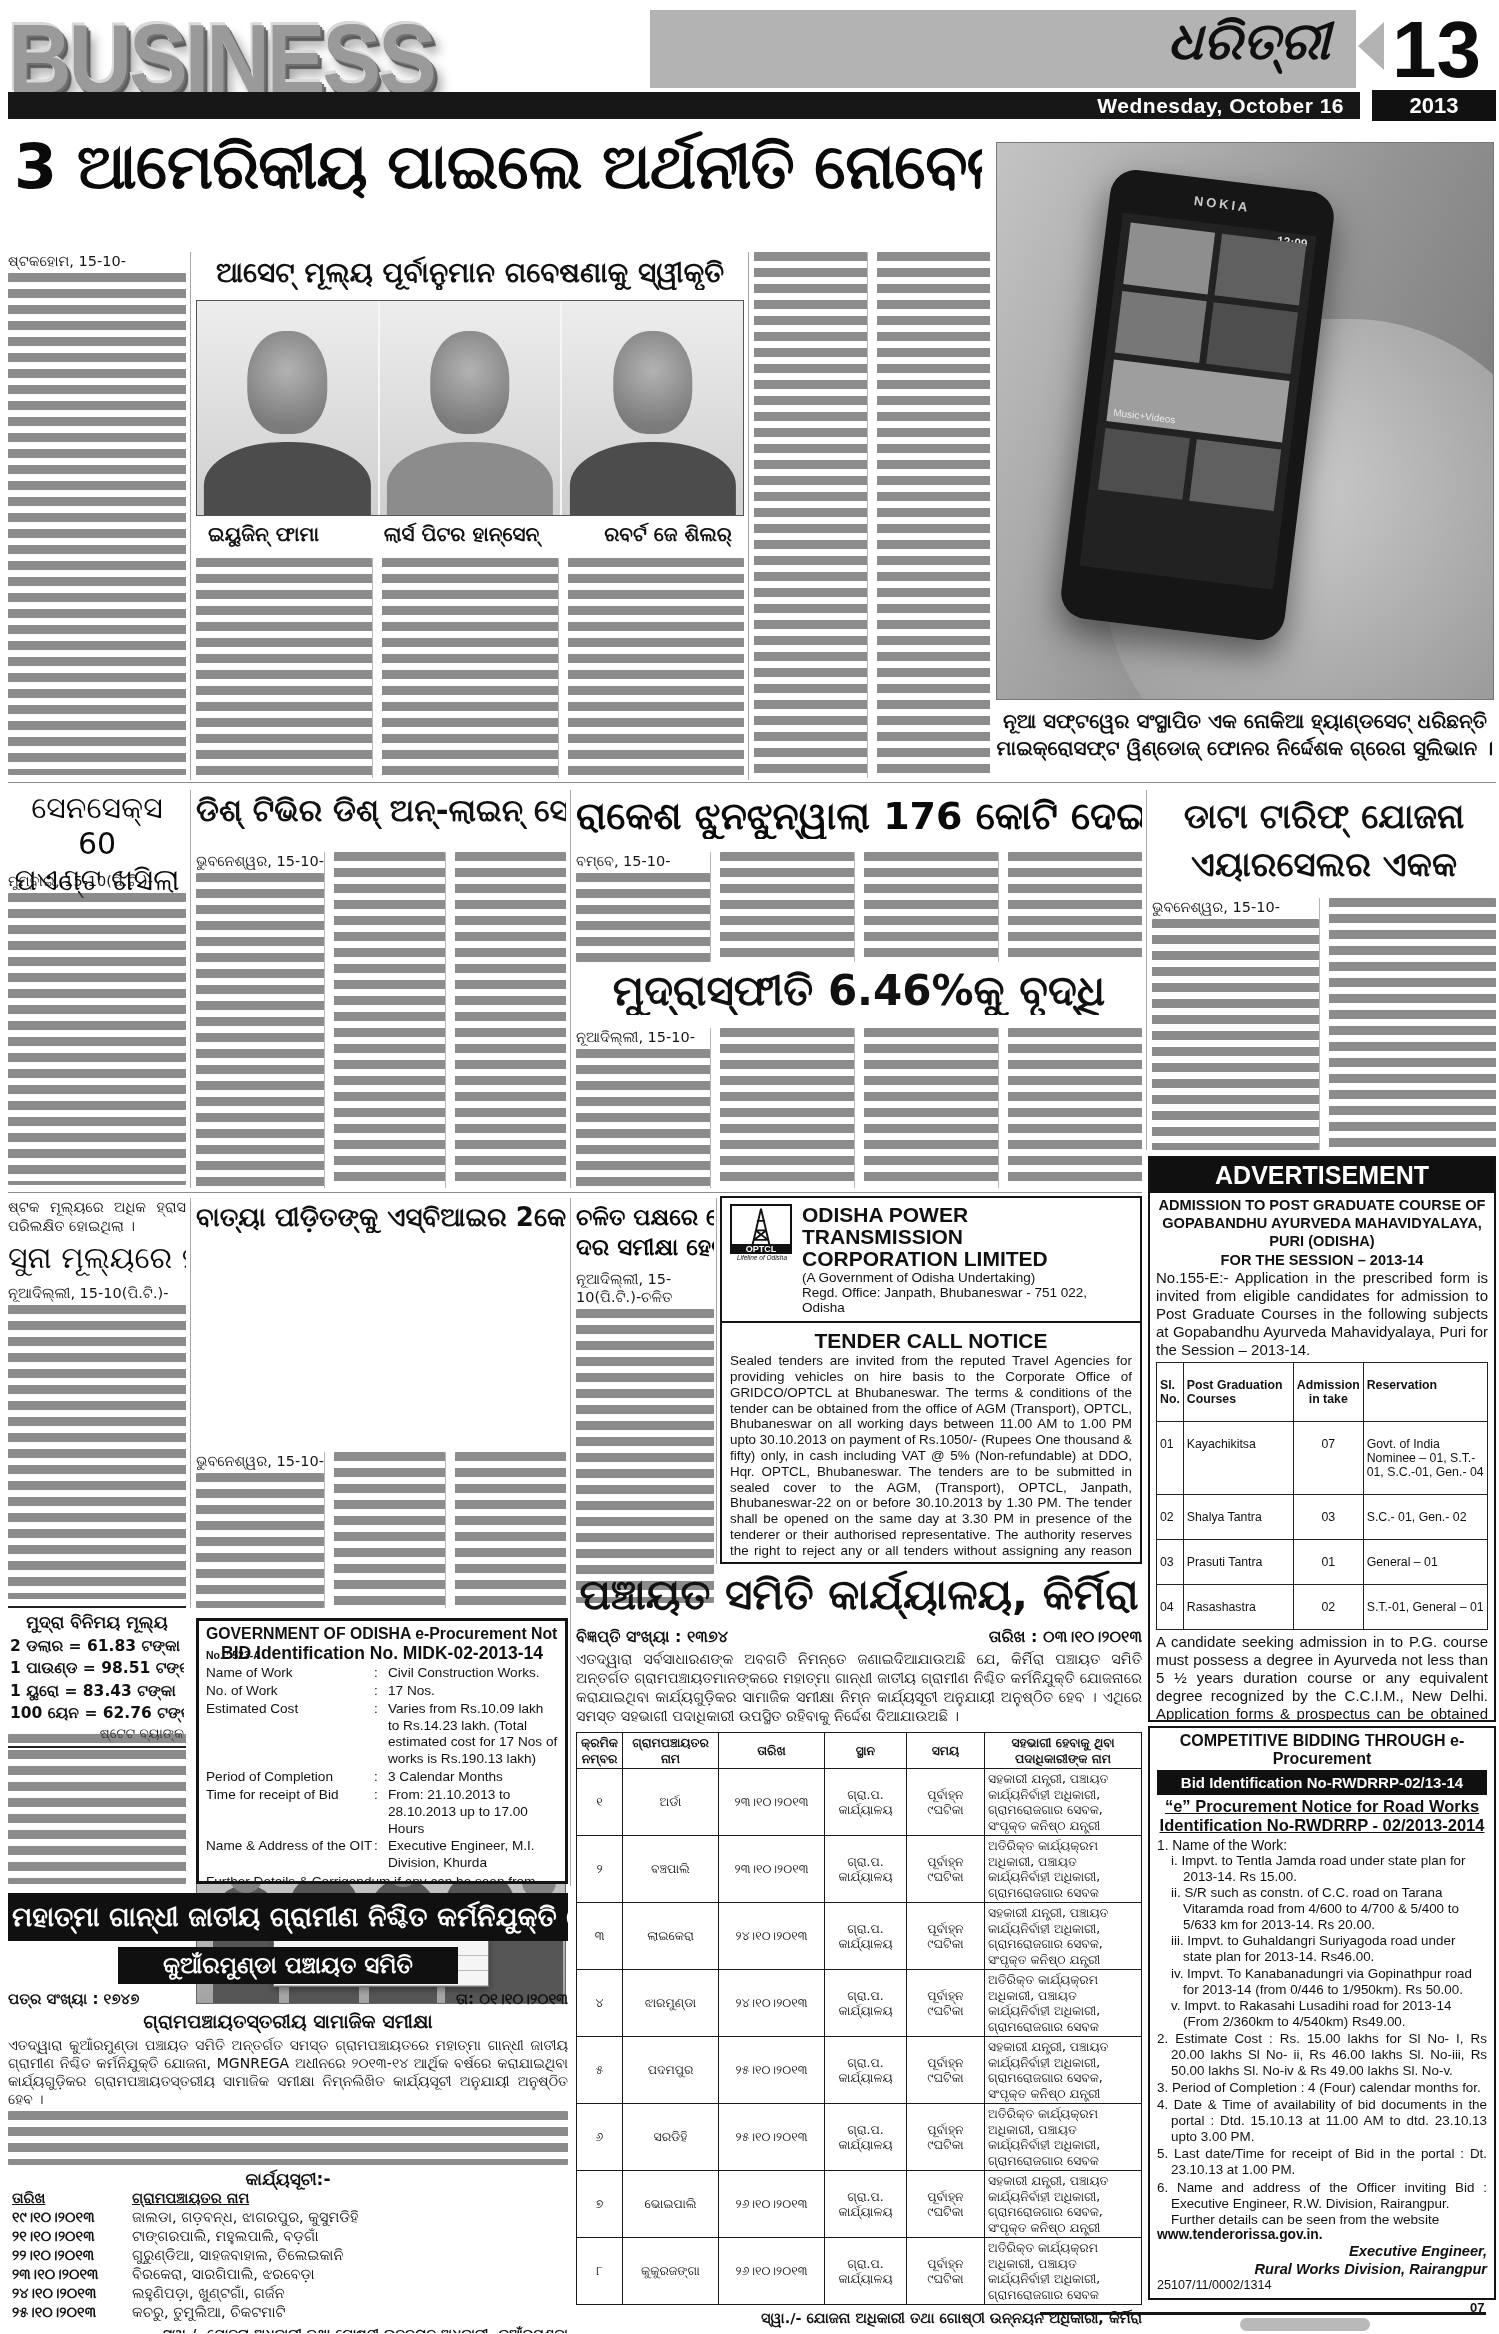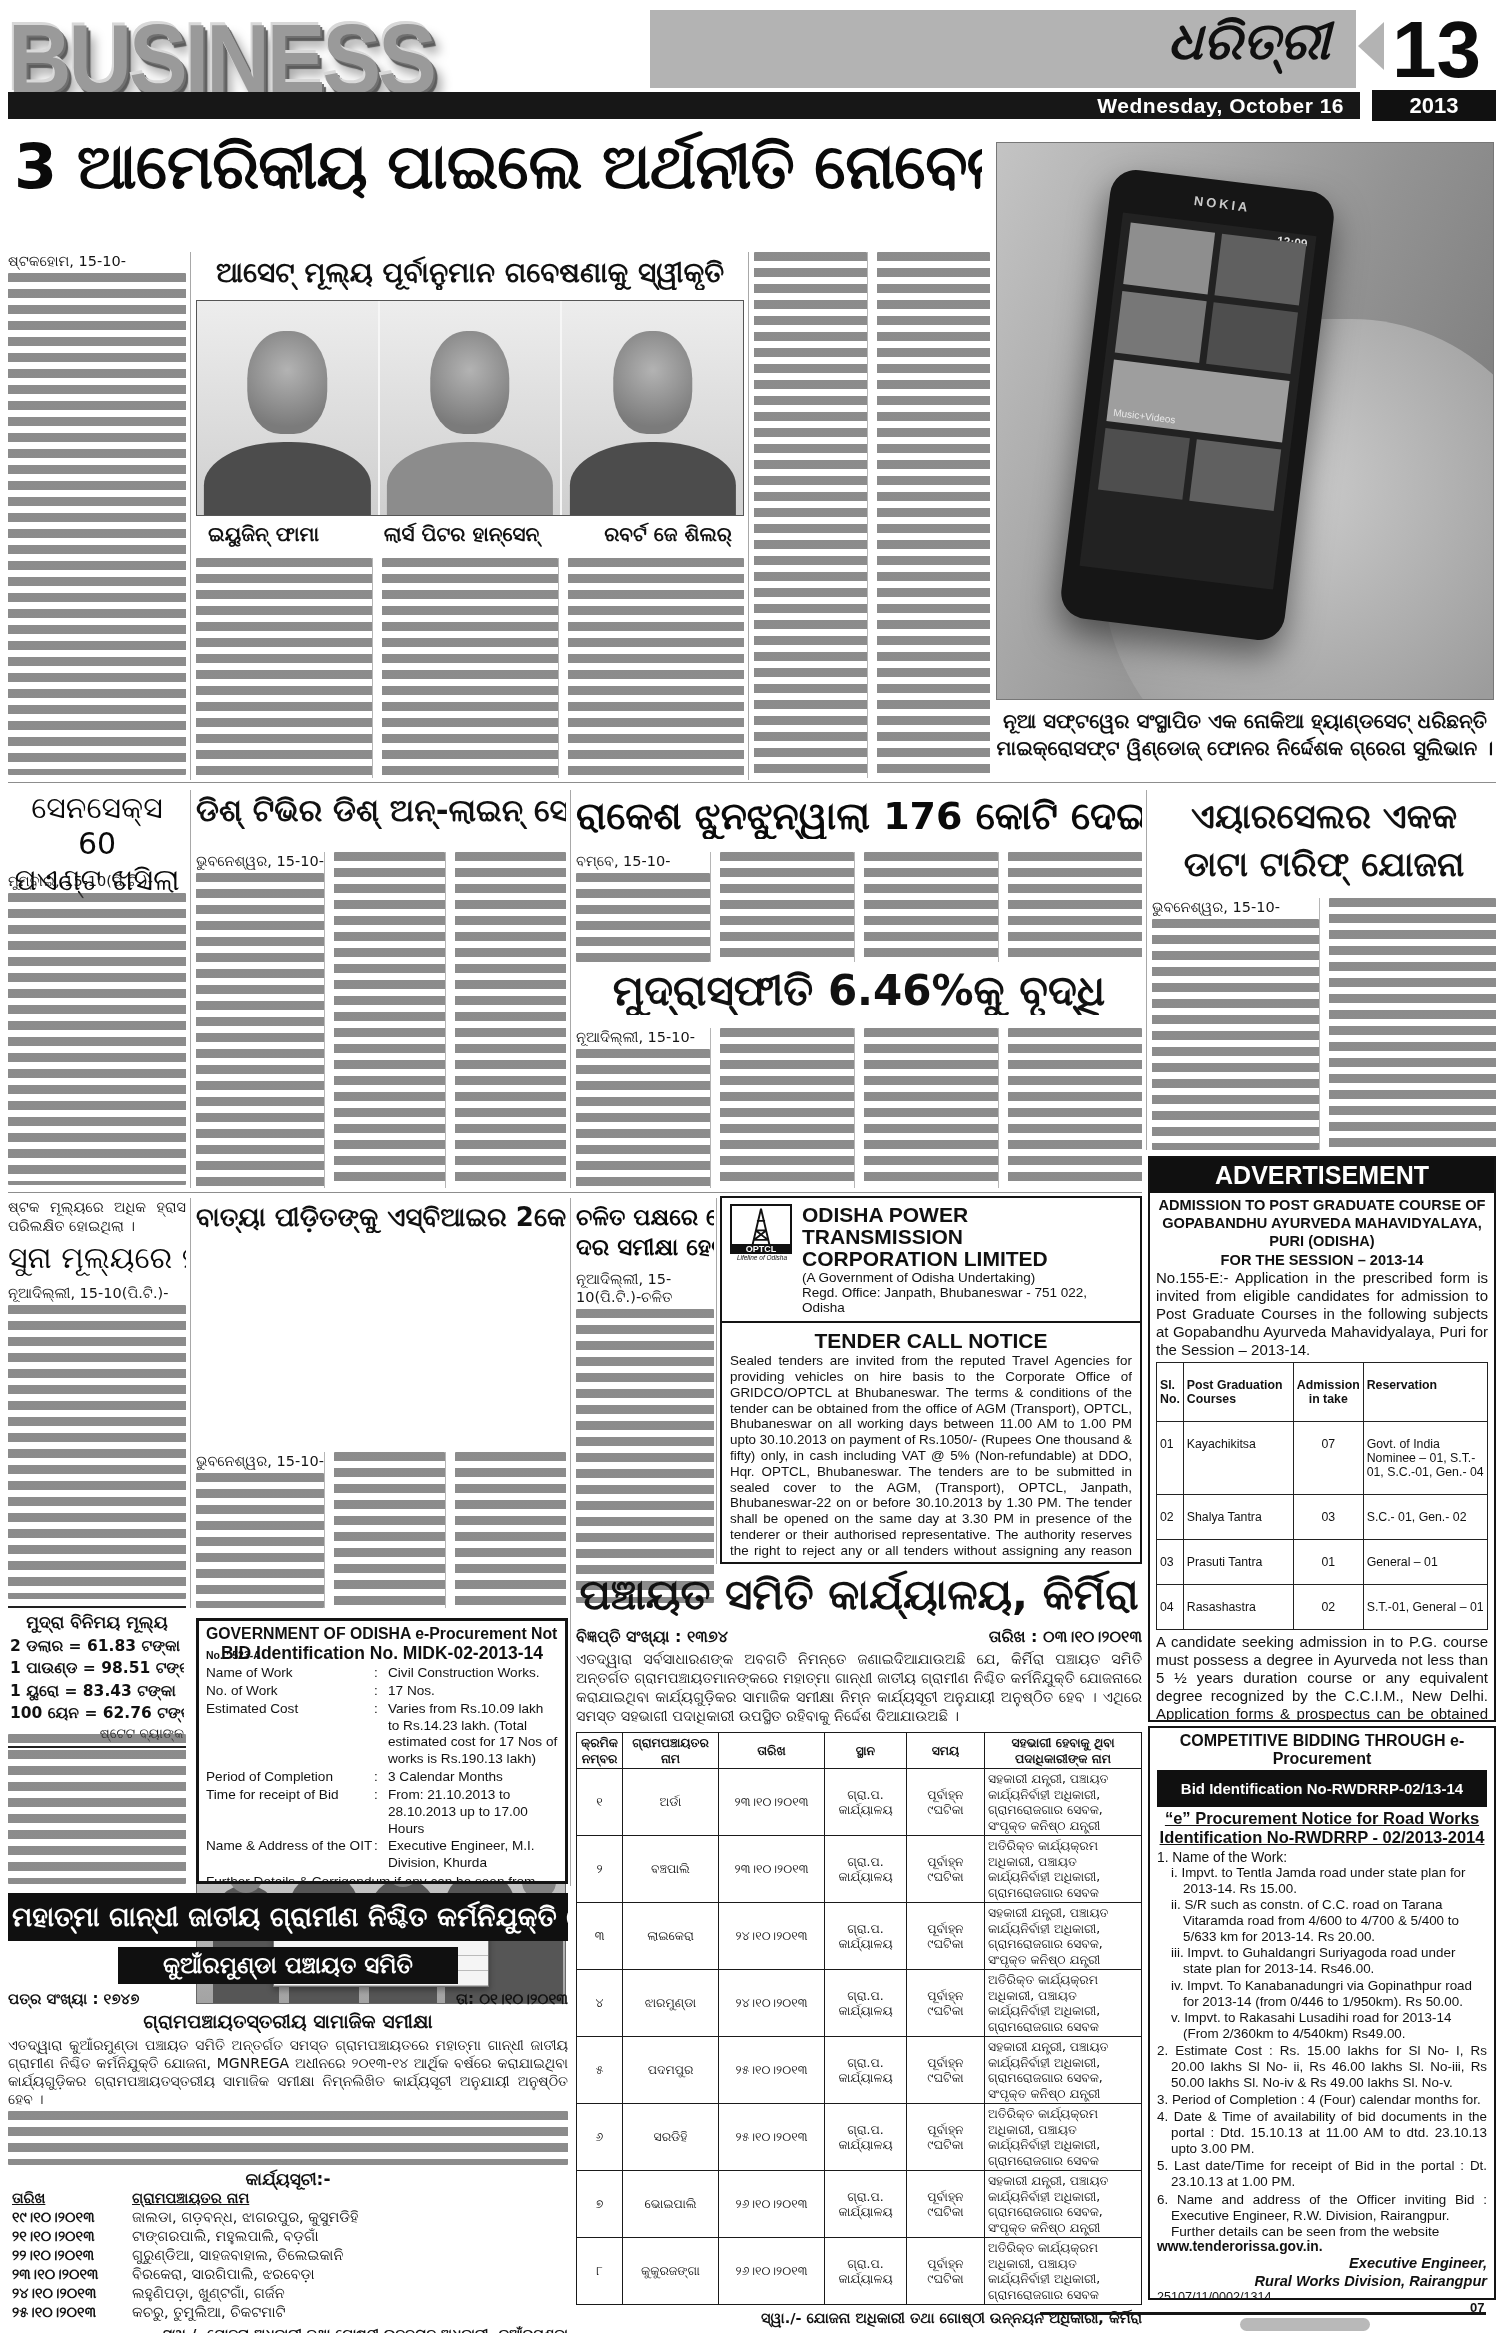--- a/index.html
+++ b/index.html
@@ -230,22 +230,22 @@
     <div class="c">
         <div class="sim fill"></div>
       </div>
     <div class="c">
         <div class="sim fill"></div>
       </div>
   </div>
   <div class="vr" style="left:1146px;top:790px;height:360px"></div>
 
   <div class="abs odia ctr" style="left:1152px;top:792px;width:344px;font-size:34px;font-weight:700;line-height:48px">
+    <div>ଡାଟା ଟାରିଫ୍ ଯୋଜନା</div>
     <div>ଏୟାରସେଲର ଏକକ</div>
-    <div>ଡାଟା ଟାରିଫ୍ ଯୋଜନା</div>
   </div>
   <div class="cols" style="left:1152px;top:898px;width:344px;height:252px">
     <div class="c">
         <div class="dl odia nw">ଭୁବନେଶ୍ୱର, 15-10-</div>
         <div class="sim fill"></div>
       </div>
     <div class="c">
         <div class="sim fill"></div>
       </div>
   </div>
@@ -561,21 +561,21 @@
           <td>କଚରୁ, ତୁମୁଲିଆ, ଚିକଟମାଟି</td>
         </tr>
         </tbody>
     </table>
     <div class="odia b rt" style="font-size:14px;margin-top:4px">ସ୍ୱା./- ଯୋଜନା ଅଧିକାରୀ ତଥା ଗୋଷ୍ଠୀ ଉନ୍ନୟନ ଅଧିକାରୀ, କୁଆଁରମୁଣ୍ଡା</div>
   </div>
 
   <div class="nbox" style="left:1148px;top:1726px;width:348px;height:574px">
     <div class="pad" style="padding:4px 7px">
       <div class="b ctr" style="font-size:16px">COMPETITIVE BIDDING THROUGH e-Procurement</div>
-      <div class="blackbar" style="font-size:15px;padding:10px 0;margin:2px 0">Bid Identification No-RWDRRP-02/13-14</div>
+      <div class="blackbar" style="font-size:15px;padding:4px 0;margin:2px 0">Bid Identification No-RWDRRP-02/13-14</div>
       <div class="b ctr ul" style="font-size:16.5px">“e” Procurement Notice for Road Works</div>
       <div class="b ctr ul" style="font-size:16.5px">Identification No-RWDRRP - 02/2013-2014</div>
       <div style="font-size:13.8px;margin-top:3px">1.  Name of the Work:</div>
       <div>
           <div style="font-size:13.4px;line-height:1.2;padding-left:26px;text-indent:-12px">i.  Impvt. to Tentla Jamda road under state plan for 2013-14. Rs 15.00.</div>
           <div style="font-size:13.4px;line-height:1.2;padding-left:26px;text-indent:-12px">ii. S/R such as constn. of C.C. road on Tarana Vitaramda road from 4/600 to 4/700 &amp; 5/400 to 5/633 km for 2013-14. Rs 20.00.</div>
           <div style="font-size:13.4px;line-height:1.2;padding-left:26px;text-indent:-12px">iii. Impvt. to Guhaldangri Suriyagoda road under state plan for 2013-14. Rs46.00.</div>
           <div style="font-size:13.4px;line-height:1.2;padding-left:26px;text-indent:-12px">iv. Impvt. To Kanabanadungri via Gopinathpur road for 2013-14 (from 0/446 to 1/950km). Rs 50.00.</div>
           <div style="font-size:13.4px;line-height:1.2;padding-left:26px;text-indent:-12px">v.  Impvt. to Rakasahi Lusadihi road for 2013-14 (From 2/360km to 4/540km) Rs49.00.</div>
         </div>

